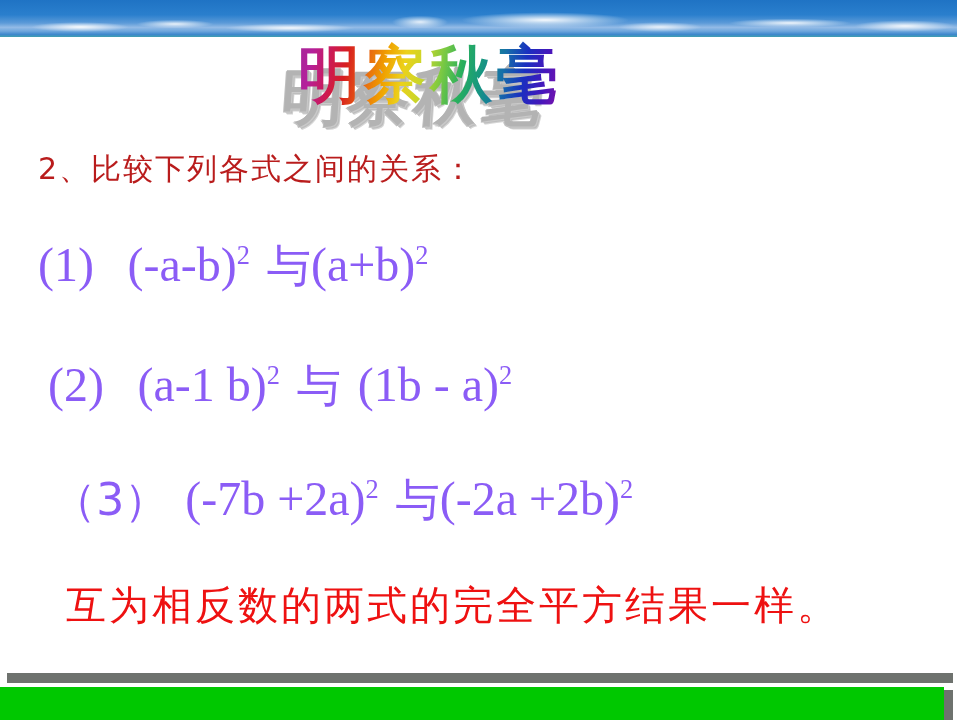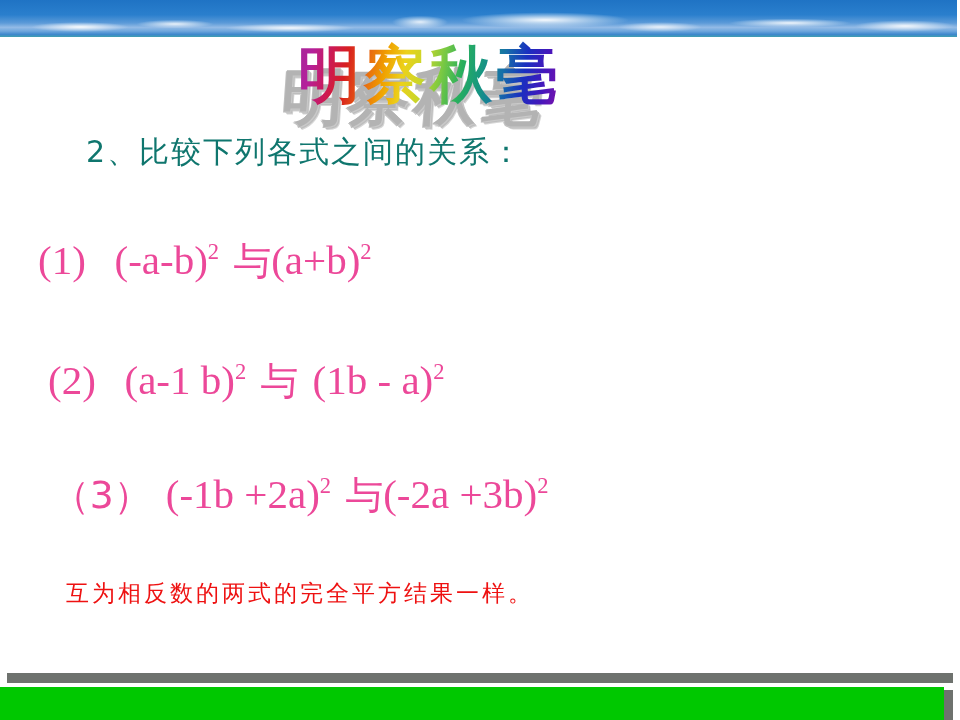--- a/index.html
+++ b/index.html
@@ -101,35 +101,34 @@
     -webkit-text-fill-color: transparent;
   }
   .wordart.front .ch {
     display: inline-block;
   }
 
   
   .prompt-line {
     position: absolute;
     left: 38px;
-    top: 132px;
+    top: 149px;
     font-family: "DejaVu Sans", sans-serif;
     font-size: 30px;
-    color: #0f766e;
+    color: #b91c1c;
     letter-spacing: 2px;
     white-space: nowrap;
-    margin-left: 48px;
   }
 
   .expr {
     position: absolute;
     font-family: "Liberation Serif", serif;
-    color: #ec4899;
-    white-space: nowrap;
-    font-size: 41px;
+    color: #8b5cf6;
+    white-space: nowrap;
+    font-size: 48px;
   }
   .expr sup {
     font-size: 0.55em;
     vertical-align: super;
   }
   .expr .cjk {
     font-family: "DejaVu Sans", sans-serif;
     font-size: 0.92em;
   }
   .expr .sp { display: inline-block; width: 0.35em; }
@@ -137,21 +136,21 @@
 
   #expr1 { left: 38px;  top: 236px; }
   #expr2 { left: 48px;  top: 356px; }
   #expr3 { left: 52px;  top: 470px; }
 
   .conclusion {
     position: absolute;
     left: 66px;
     top: 578px;
     font-family: "DejaVu Sans", sans-serif;
-    font-size: 23px;
+    font-size: 40px;
     color: #ee1111;
     letter-spacing: 3px;
     white-space: nowrap;
   }
 
   
   .gray-bar {
     position: absolute;
     left: 7px;
     top: 673px;
@@ -186,19 +185,19 @@
   <div class="wordart shadow">明察秋毫</div>
   <div class="wordart front"><span class="ch">明</span><span class="ch">察</span><span class="ch">秋</span><span class="ch">毫</span></div>
 </div>
 
 <div class="prompt-line">2、比较下列各式之间的关系：</div>
 
 <div class="expr" id="expr1"><span>(1)</span><span class="sp-wide"></span><span>(-a-b)</span><sup>2</sup><span class="sp"></span><span class="cjk">与</span><span>(a+b)</span><sup>2</sup></div>
 
 <div class="expr" id="expr2"><span>(2)</span><span class="sp-wide"></span><span>(a-1 b)</span><sup>2</sup><span class="sp"></span><span class="cjk">与</span><span class="sp"></span><span>(1b - a)</span><sup>2</sup></div>
 
-<div class="expr" id="expr3"><span class="cjk">（3）</span><span class="sp"></span><span>(-1b +2a)</span><sup>2</sup><span class="sp"></span><span class="cjk">与</span><span>(-2a +3b)</span><sup>2</sup></div>
+<div class="expr" id="expr3"><span class="cjk">（3）</span><span class="sp"></span><span>(-7b +2a)</span><sup>2</sup><span class="sp"></span><span class="cjk">与</span><span>(-2a +2b)</span><sup>2</sup></div>
 
 <div class="conclusion">互为相反数的两式的完全平方结果一样。</div>
 
 <div class="gray-bar"></div>
 <div class="green-bar-shadow"></div>
 <div class="green-bar"></div>
 
 </body></html>

